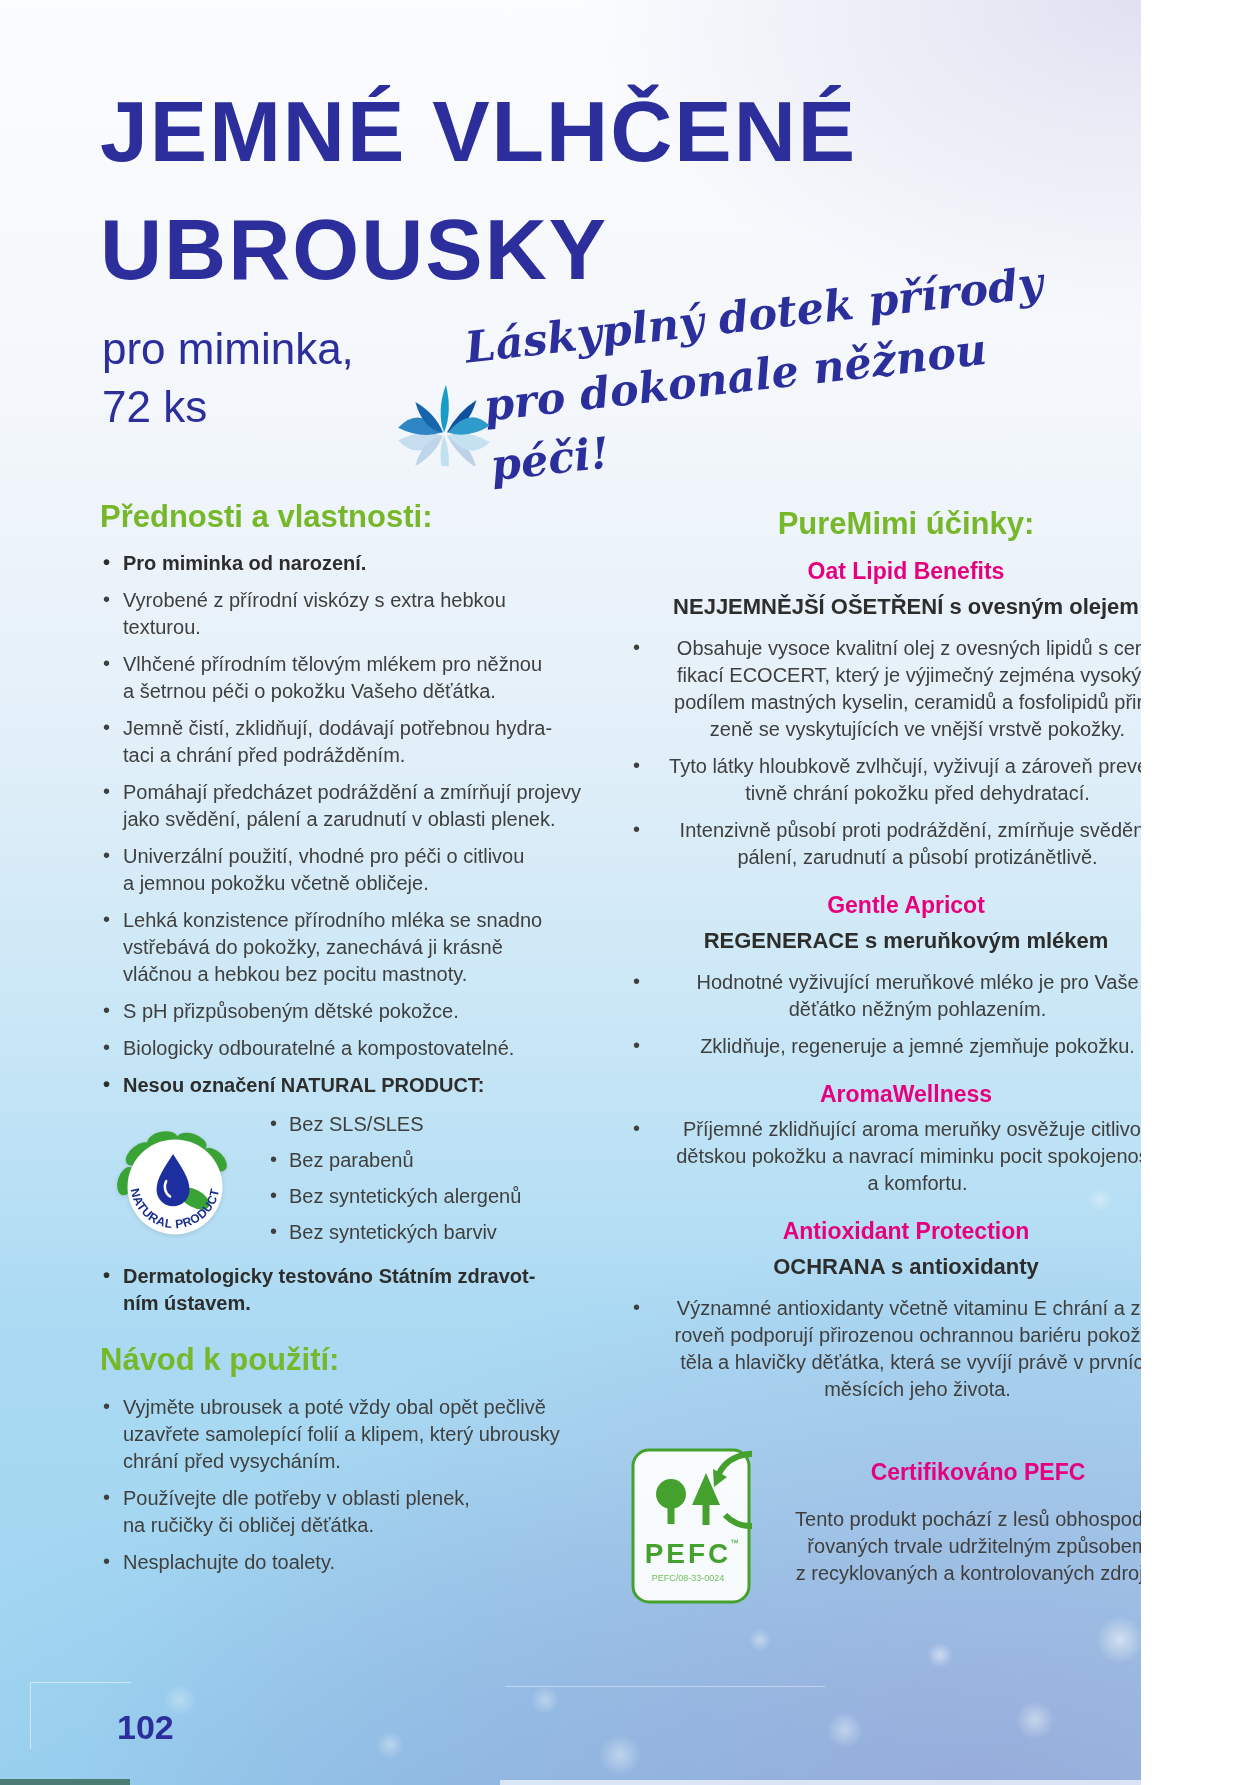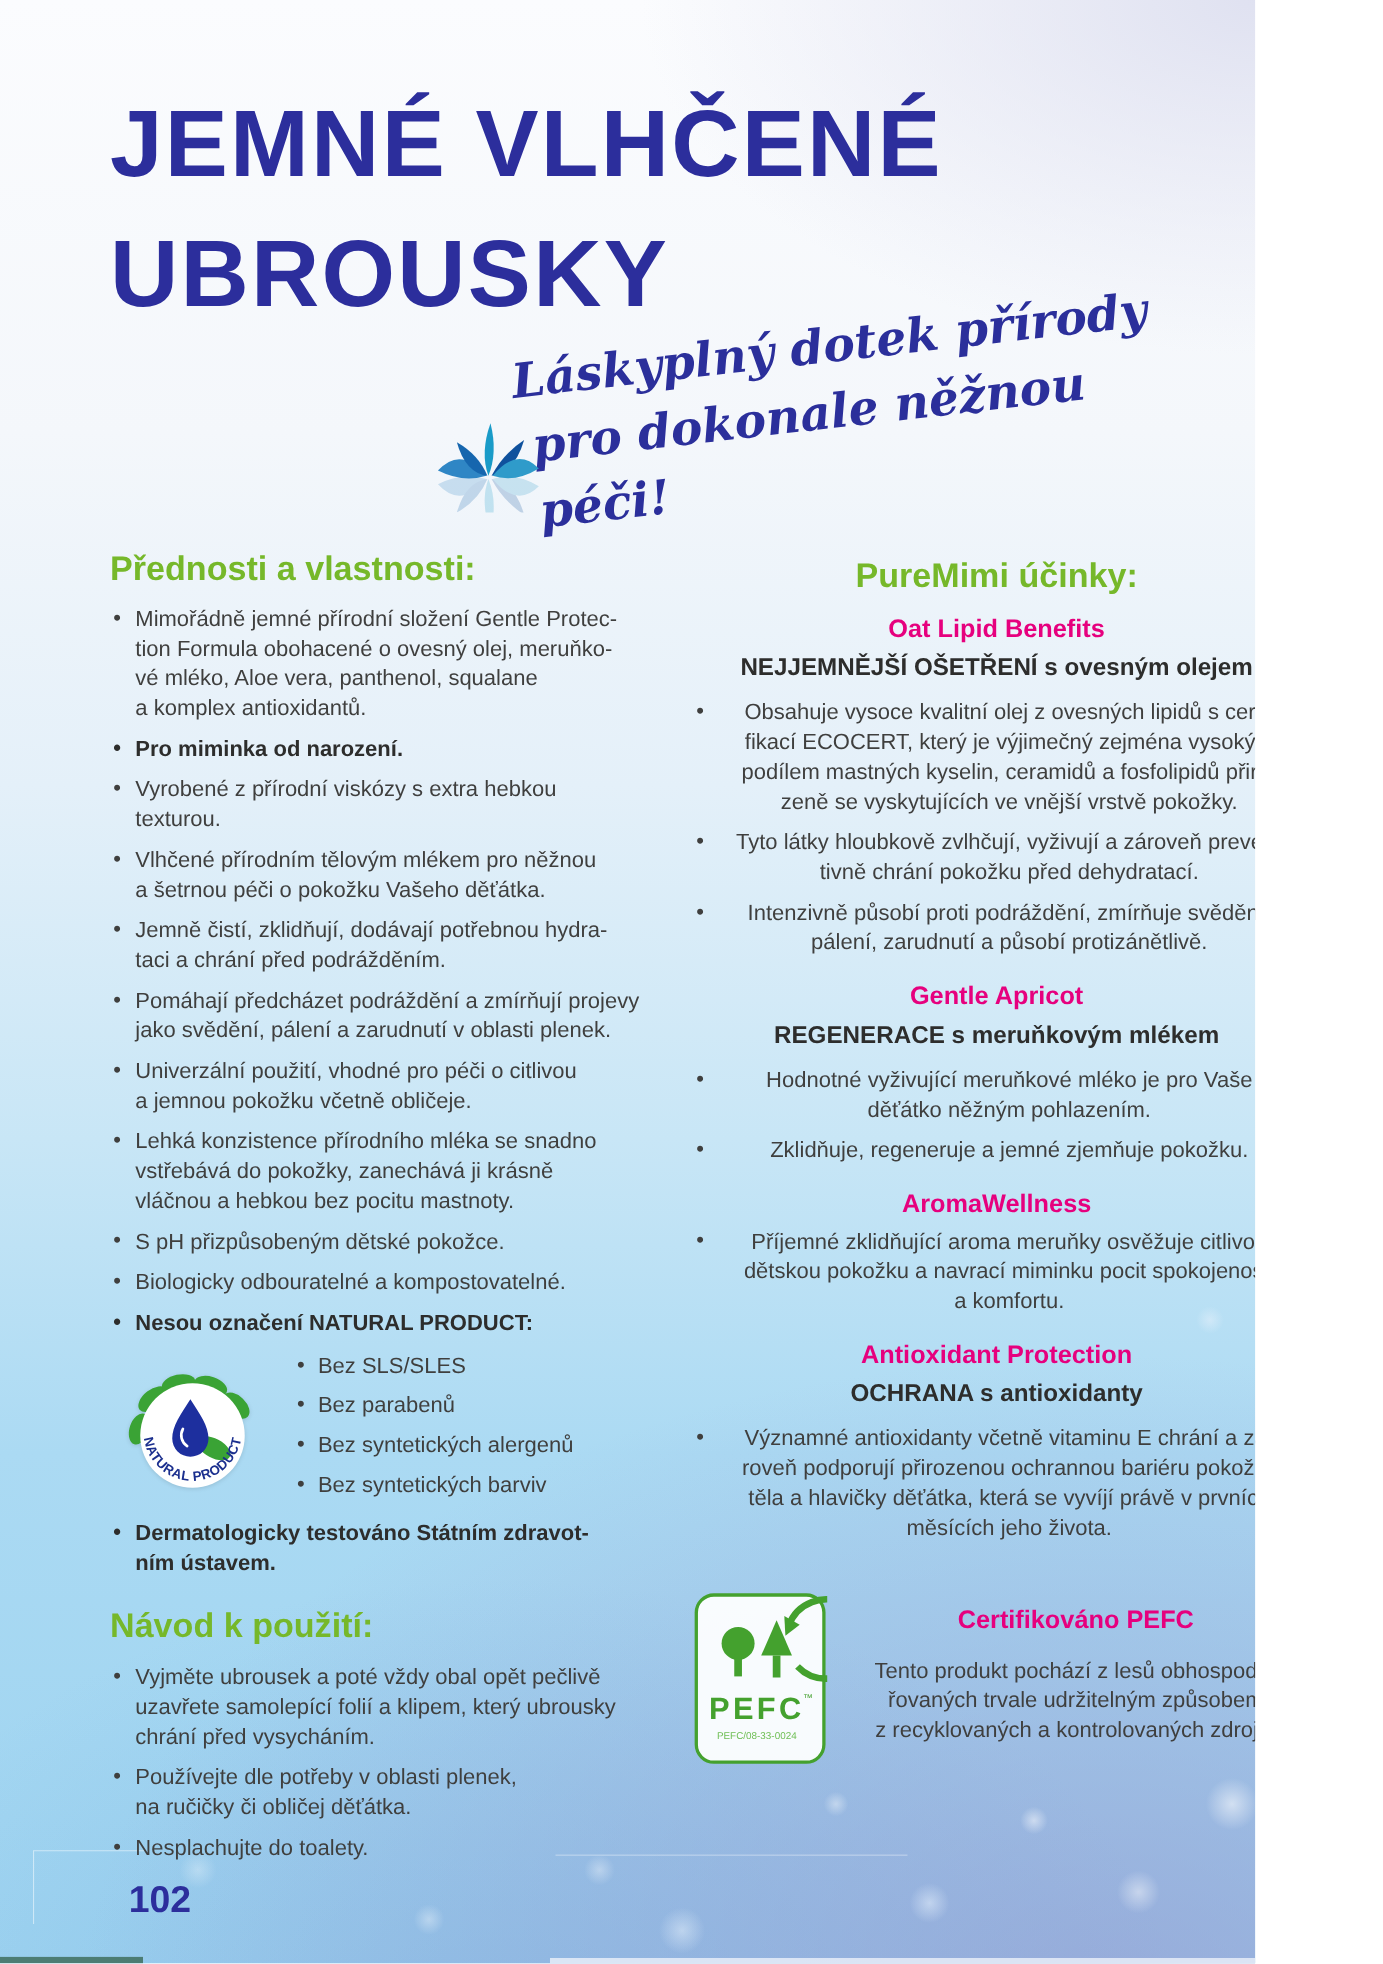--- a/index.html
+++ b/index.html
@@ -91,20 +91,24 @@
   <div class="wline-a"></div>
   <div class="wline-b"></div>
   <div class="strip-left"></div>
   <div class="strip-right"></div>
 
   <div class="title">
     <div>JEMNÉ VLHČENÉ</div>
     <div>UBROUSKY</div>
   </div>
 
+  <div class="subtitle">
+    <div>pro miminka,</div>
+    <div>72 ks</div>
+  </div>
 
   <div class="tagline">
     <span class="l1">Láskyplný dotek přírody</span>
     <span class="l2">pro dokonale něžnou péči!</span>
   </div>
 
   <svg class="lotus" width="96" height="86" viewBox="0 0 100 90">
     <g id="lotus-petals">
       <path d="M2,50 Q24,26 48,55 Q26,62 2,50 Z" fill="#2f86c5"></path>
       <path d="M20,23 Q41,35 49,55 Q28,52 20,23 Z" fill="#1666ae"></path>
@@ -113,24 +117,20 @@
       <path d="M98,48 Q77,27 54,55 Q75,62 98,48 Z" fill="#2f9bca"></path>
     </g>
     <g transform="translate(0,113) scale(1,-1)" opacity="0.22">
       <use href="#lotus-petals"></use>
     </g>
   </svg>
 
   <div class="col-left">
     <h2 class="sec">Přednosti a vlastnosti:</h2>
     <ul class="bullets">
-      <li>Mimořádně jemné přírodní složení Gentle Protec-
-tion Formula obohacené o ovesný olej, meruňko-
-vé mléko, Aloe vera, panthenol, squalane
-a komplex antioxidantů.</li>
       <li class="bold">Pro miminka od narození.</li>
       <li>Vyrobené z přírodní viskózy s extra hebkou
 texturou.</li>
       <li>Vlhčené přírodním tělovým mlékem pro něžnou
 a šetrnou péči o pokožku Vašeho děťátka.</li>
       <li>Jemně čistí, zklidňují, dodávají potřebnou hydra-
 taci a chrání před podrážděním.</li>
       <li>Pomáhají předcházet podráždění a zmírňují projevy
 jako svědění, pálení a zarudnutí v oblasti plenek.</li>
       <li>Univerzální použití, vhodné pro péči o citlivou

